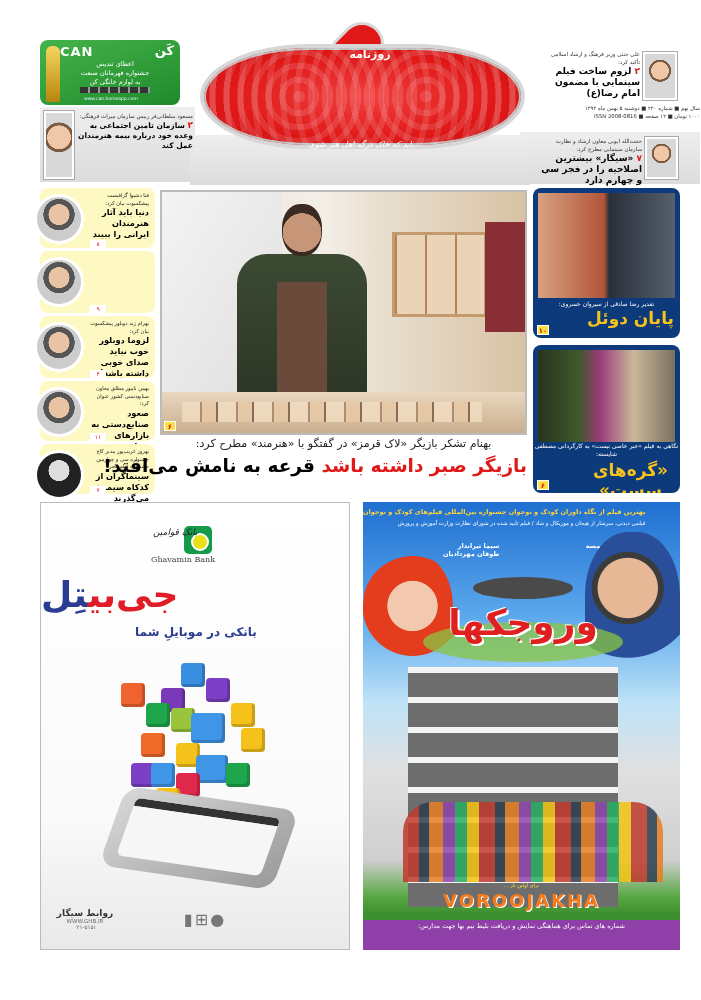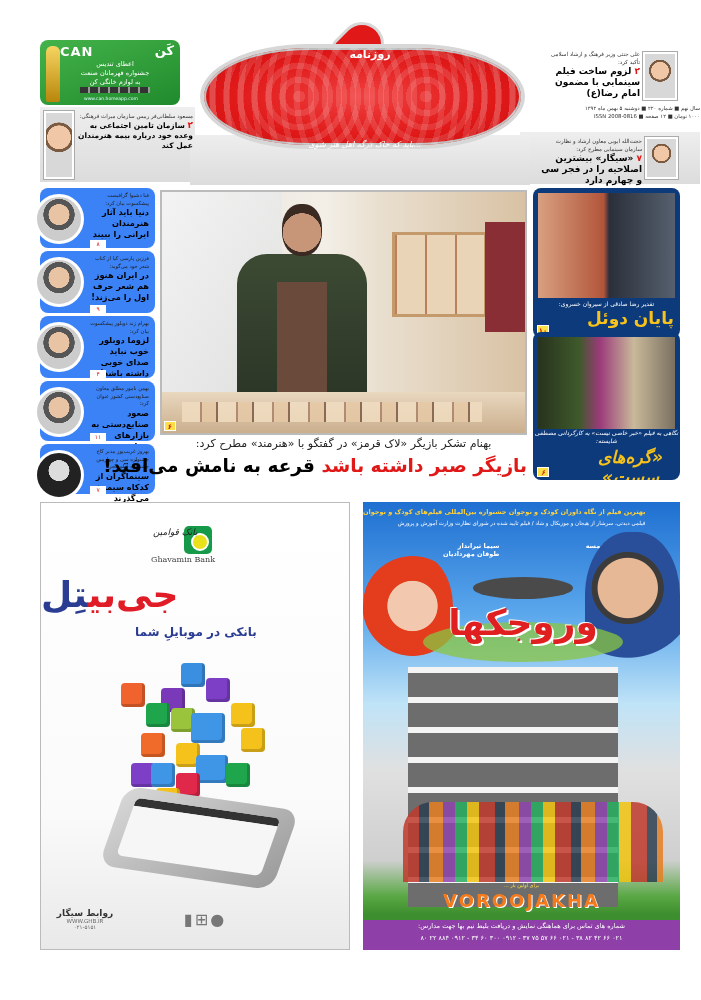--- a/index.html
+++ b/index.html
@@ -26,21 +26,21 @@
   #masthead .slogan { position:absolute; left:105px; top:118px; width:140px; text-align:center; color:#fff; font-size:8px; font-style:italic; }
   #info-strip { left: 540px; top: 104px; width: 160px; height: 22px; }
 
   .teaser { position:absolute; direction: rtl; }
   .teaser .small { font-size:5.5px; color:#333; line-height:8px; }
   .teaser .big { font-size:9px; font-weight:bold; color:#000; line-height:11px; }
   .teaser .pnum { color:#e01818; font-weight:bold; font-size:9px; }
   .portrait { position:absolute; border:2px solid #fff; box-shadow:0 0 0 1px #aaa; background: radial-gradient(circle at 50% 38%, #f0c8a8 0 28%, #7a5a40 29% 35%, #d8d8d8 36%); }
 
   
-  .yel { position:absolute; left:40px; width:115px; background:#3b82f6; border-radius: 8px; }
+  .yel { position:absolute; left:40px; width:115px; background:#fef9c3; border-radius: 8px; }
   .yel .photo { position:absolute; right:auto; left:-6px; top:6px; width:50px; height:50px; border-radius:50%; border:3px solid #fff; background: radial-gradient(circle at 50% 40%, #e8c4a4 0 30%, #555 31% 45%, #ccc 46%); }
   .yel .txtwrap { position:absolute; right:6px; top:4px; width:62px; text-align:right; }
   .yel .small { font-size:5.2px; color:#222; line-height:7.5px; }
   .yel .big { font-size:8.2px; font-weight:bold; color:#000; line-height:11px; }
   .yel .pg { position:absolute; left:50px; bottom:0; width:16px; height:8px; background:#fff; font-size:6px; text-align:center; color:#e01818; line-height:8px; }
 
   
   #hero { left: 160px; top: 190px; width: 367px; height: 245px; border:2px solid #bbb; background: linear-gradient(90deg,#e8e4de 0%,#f3efe7 45%,#e9dfcf 60%,#d9c2a4 100%); overflow:hidden; }
   #hero .window { position:absolute; left:0; top:0; width:120px; height:200px; background: linear-gradient(120deg,#f5f5f5,#dedede); opacity:.9; }
   #hero .man-body { position:absolute; left:75px; top:62px; width:130px; height:150px; background: linear-gradient(#3c4a33,#2b3526); border-radius: 30px 30px 0 0; }
@@ -153,24 +153,20 @@
 <div class="yel" style="top:188px;height:60px;">
   <div class="photo"></div>
   <div class="txtwrap">
     <div class="small">فنا دشیوا گرافیست پیشکسوت بیان کرد:</div>
     <div class="big">دنیا باید آثار هنرمندان ایرانی را ببیند</div>
   </div>
   <div class="pg">۸</div>
 </div>
 <div class="yel" style="top:251px;height:62px;">
   <div class="photo"></div>
-  <div class="txtwrap">
-    <div class="small">فرزین پارسی کیا از کتاب شعر خود می‌گوید:</div>
-    <div class="big">در ایران هنوز هم شعر حرف اول را می‌زند!</div>
-  </div>
   <div class="pg">۹</div>
 </div>
 <div class="yel" style="top:316px;height:62px;">
   <div class="photo"></div>
   <div class="txtwrap">
     <div class="small">بهرام زند دوبلور پیشکسوت بیان کرد:</div>
     <div class="big">لزوما دوبلور خوب نباید صدای خوبی داشته باشد!</div>
   </div>
   <div class="pg">۴</div>
 </div>
@@ -207,21 +203,21 @@
   <span class="red">بازیگر صبر داشته باشد</span>
   <span>قرعه به نامش می‌افتد!</span>
 </div>
 
 <div class="bluebox" style="top:188px;height:150px;">
   <div class="img" style="height:105px;background: linear-gradient(90deg,#d8a080 0%,#b2553a 48%,#2a2f3a 52%,#56606e 100%);"></div>
   <div class="cap" style="top:112px;">تقدیر رضا صادقی از سیروان خسروی:</div>
   <div class="ttl" style="top:120px;">پایان دوئل</div>
   <div class="pg-badge" style="left:4px;bottom:3px;">۱۰</div>
 </div>
-<div class="bluebox" style="top:332px;height:148px;font-style:italic;">
+<div class="bluebox" style="top:345px;height:148px;">
   <div class="img" style="height:92px;background: linear-gradient(90deg,#28331e 0%,#3e5a2a 30%,#9b3a7a 45%,#c9b99a 70%,#7a7060 100%);"></div>
   <div class="cap" style="top:97px;">نگاهی به فیلم «خبر خاصی نیست» به کارگردانی مصطفی شایسته:</div>
   <div class="ttl" style="top:115px;">«گره‌های سست»</div>
   <div class="pg-badge" style="left:4px;bottom:3px;">۶</div>
 </div>
 
 <div id="bank-ad" class="abs">
   <div class="logo-box"></div>
   <div class="logo-fa">بانک قوامین</div>
   <div class="logo-en">Ghavamin Bank</div>
@@ -273,15 +269,14 @@
   <div class="man"></div>
   <div class="ufo"></div>
   <div class="saucer"></div>
   <div class="title">وروجکها</div>
   <div class="building"></div>
   <div class="kids"></div>
   <div class="slogan">برای اولین بار ...</div>
   <div class="logo">VOROOJAKHA</div>
   <div class="contact">
     <div class="l1">شماره های تماس برای هماهنگی نمایش و دریافت بلیط نیم بها جهت مدارس:</div>
-    <div class="l2">۰۲۱ ۶۶ ۴۲ ۸۲ ۳۸ - ۰۲۱ ۶۶ ۵۷ ۷۵ ۳۷ - ۰۹۱۲ ۳۰۰ ۶۰ ۳۴ - ۰۹۱۲ ۸۸۴ ۲۲ ۸۰</div>
   </div>
 </div>
 
 </body></html>

